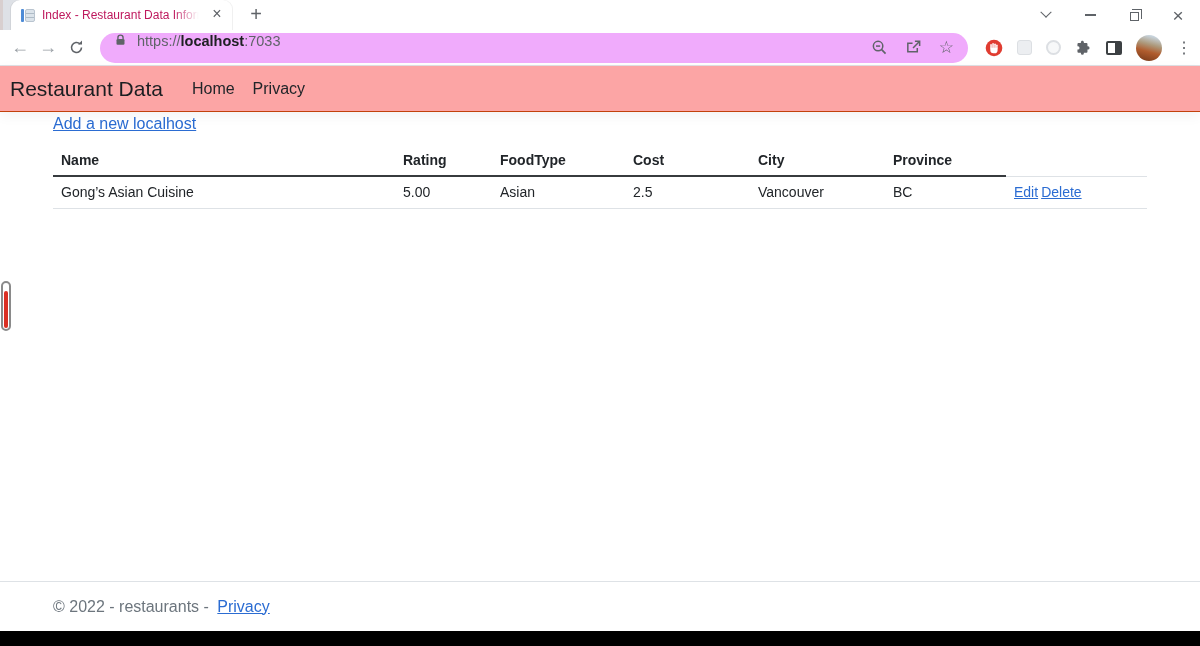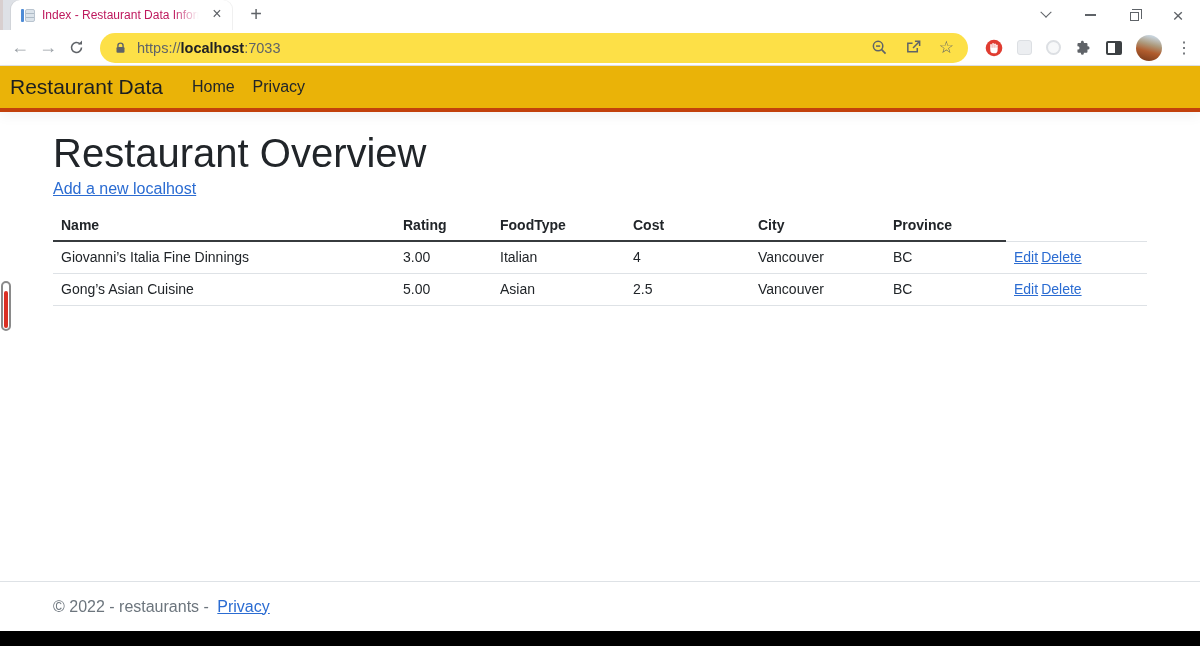--- a/index.html
+++ b/index.html
@@ -41,38 +41,38 @@
   .restore-sq { position:relative; width:9px; height:9px; border:1.3px solid #5f6368; background:#fff; margin-top:3px; }
   .restore-sq::before { content:""; position:absolute; left:1.5px; top:-4.5px; width:9px; height:9px;
                         border:1.3px solid #5f6368; border-left:none; border-bottom:none; }
   .close-x { font-size:19px; line-height:19px; font-weight:400; }
   
   .toolbar { height:36px; background:#fff; border-bottom:1px solid #dfe1e5;
              display:flex; align-items:center; padding:0 10px 0 6px; }
   .nav-btn { width:28px; height:28px; display:flex; align-items:center; justify-content:center;
              font-size:18px; border-radius:50%; flex:none; }
   .arrow-dim { color:#9aa0a6; }
-  .omnibox { width:868px; height:30px; margin-left:10px; background:#fde047; border-radius:15px;
-             display:flex; align-items:center; padding:0 14px; flex:none; }
+  .omnibox { width:868px; height:30px; margin-left:10px; background:#f0abfc; border-radius:15px;
+             display:flex; padding:0 14px; flex:none; }
   .url-text { font-size:14.5px; margin-left:10px; color:#5f6368; white-space:nowrap; }
   .url-host { color:#202124; font-weight:bold; }
   .omni-spacer { flex:1; }
   .omni-icon { margin-left:17px; display:flex; align-items:center; flex:none; }
   .star-glyph { font-size:17px; color:#5f6368; }
   .ext-area { display:flex; align-items:center; margin-left:17px; gap:14px; }
   .ext-faded-square { width:15px; height:15px; border-radius:3px; background:#eceef1; border:1px solid #dcdfe3; }
   .ext-faded-circle { width:15px; height:15px; border-radius:50%; border:2px solid #dcdfe3; background:#f7f8f9; }
   .side-panel { width:16px; height:14px; border:2px solid #3c4043; border-radius:2px; position:relative; background:#fff; }
   .side-panel::after { content:""; position:absolute; right:0; top:0; width:5px; height:10px; background:#3c4043; }
   .avatar { width:26px; height:26px; border-radius:50%;
             background:linear-gradient(195deg,#c7d3dc 12%,#ad9a7d 38%,#b05c2e 62%,#7c3c1b 95%); }
   .menu-dots { font-size:16px; color:#5f6368; line-height:16px; }
   
-  .site-nav { height:46px; background:#eab308; display:flex; align-items:center; padding:0 10px;
-              border-bottom:4px solid #c2410c; box-shadow:0 4px 12px rgba(0,0,0,.05); position:relative; z-index:2; }
+  .site-nav { height:46px; background:#fca5a5; display:flex; align-items:center; padding:0 10px;
+              border-bottom:1px solid #c2410c; box-shadow:0 4px 12px rgba(0,0,0,.05); position:relative; z-index:2; }
   .brand { font-size:21px; color:#1b1e21; margin-right:20px; text-decoration:none; }
   .nav-link { font-size:16px; color:#212529; text-decoration:none; padding:0 9px; }
   
   .container { width:1094px; margin:0 auto; }
   h1.page-title { font-size:40px; font-weight:400; color:#212529; margin-top:17px; line-height:48px; }
   .blue-link { color:#2b6cd2; text-decoration:underline; }
   .add-link { display:inline-block; font-size:16px; margin-top:3px; }
   table.data-table { width:100%; border-collapse:collapse; table-layout:fixed; margin-top:15px; font-size:14px; }
   th { text-align:left; font-weight:bold; padding:4px 8px 7px; border-bottom:2px solid #373b3e; color:#212529; }
   th.actions-th { border-bottom:1px solid #dee2e6; }
@@ -179,21 +179,20 @@
   </div>
 </div>
 
 <nav class="site-nav">
   <a class="brand" href="#">Restaurant Data</a>
   <a class="nav-link" href="#">Home</a>
   <a class="nav-link" href="#">Privacy</a>
 </nav>
 
 <main class="container">
-  <h1 class="page-title">Restaurant Overview</h1>
   <a class="blue-link add-link" href="#">Add a new localhost</a>
 
   <table class="data-table">
     <colgroup>
       <col style="width:342px">
         <col style="width:97px">
         <col style="width:133px">
       <col style="width:125px">
         <col style="width:135px">
         <col style="width:121px">
@@ -205,31 +204,20 @@
         <th>Rating</th>
         <th>FoodType</th>
         <th>Cost</th>
         <th>City</th>
         <th>Province</th>
         <th class="actions-th"></th>
       </tr>
     </thead>
     <tbody>
       <tr>
-        <td>Giovanni’s Italia Fine Dinnings</td>
-        <td>3.00</td>
-        <td>Italian</td>
-        <td>4</td>
-        <td>Vancouver</td>
-        <td>BC</td>
-        <td>
-          <a class="blue-link" href="#">Edit</a><a class="blue-link" href="#">Delete</a>
-        </td>
-      </tr>
-      <tr>
         <td>Gong’s Asian Cuisine</td>
         <td>5.00</td>
         <td>Asian</td>
         <td>2.5</td>
         <td>Vancouver</td>
         <td>BC</td>
         <td>
           <a class="blue-link" href="#">Edit</a><a class="blue-link" href="#">Delete</a>
         </td>
       </tr>

